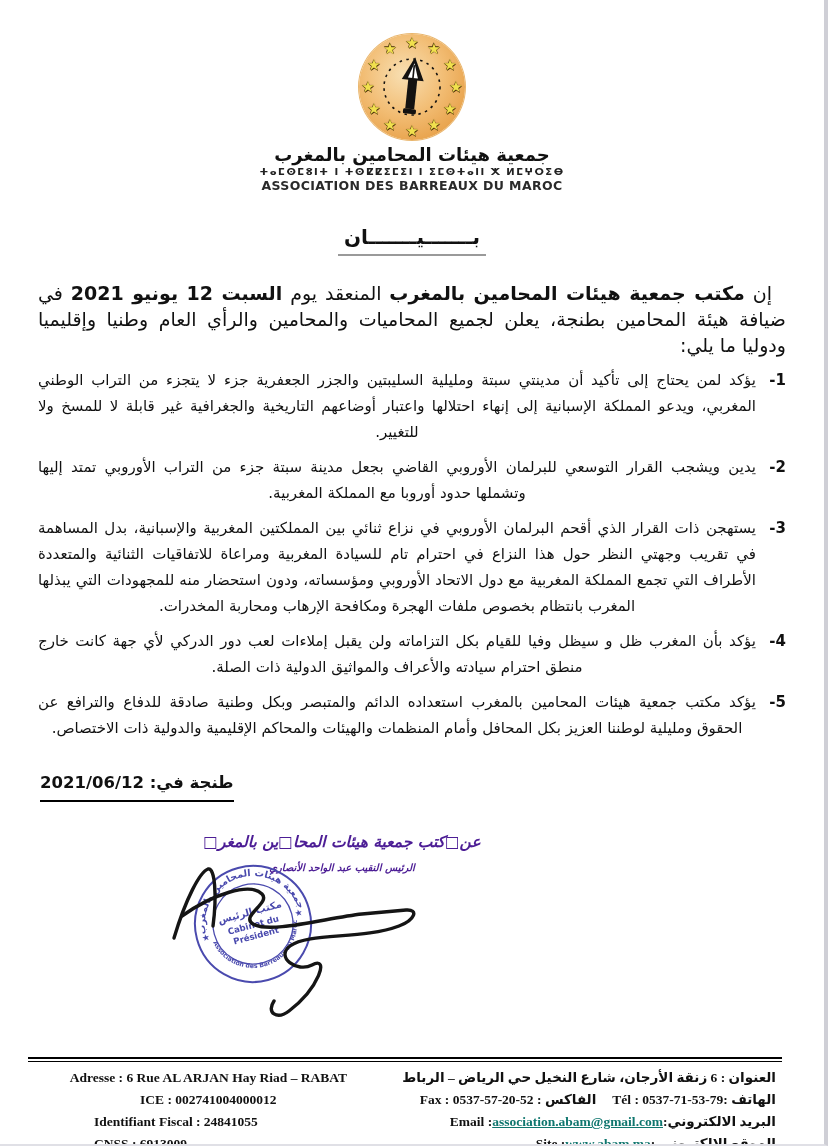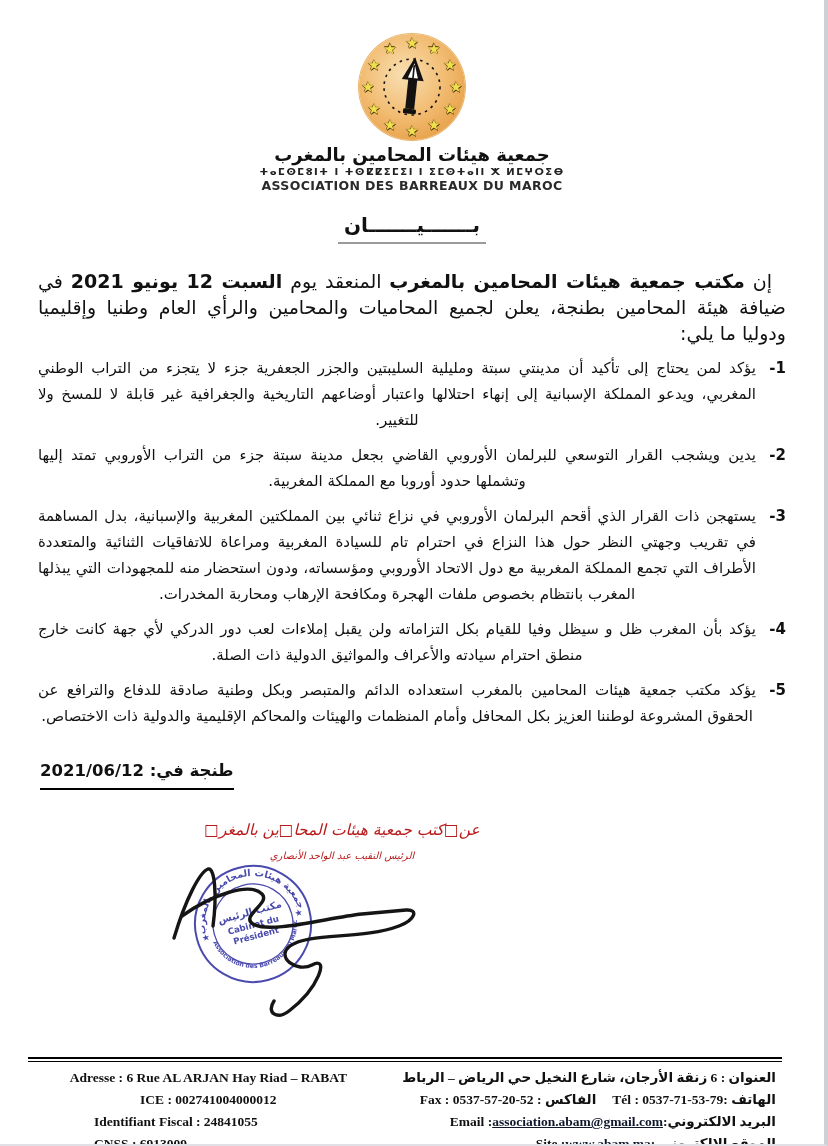--- a/index.html
+++ b/index.html
@@ -23,55 +23,55 @@
   .logo .star:nth-child(5){--a:120deg}.logo .star:nth-child(6){--a:150deg}
   .logo .star:nth-child(7){--a:180deg}.logo .star:nth-child(8){--a:210deg}
   .logo .star:nth-child(9){--a:240deg}.logo .star:nth-child(10){--a:270deg}
   .logo .star:nth-child(11){--a:300deg}.logo .star:nth-child(12){--a:330deg}
   .logo svg{position:absolute; left:50%; top:50%; transform:translate(-50%,-50%);}
   
   .org-ar{text-align:center; font-size:18px; font-weight:bold; direction:rtl; margin-top:2px;}
   .org-tif{text-align:center; font-size:10px; letter-spacing:1.5px; color:#222; margin-top:1px; font-weight:bold;}
   .org-fr{text-align:center; font-size:12.5px; font-weight:bold; letter-spacing:0.4px; color:#2a2a2a; margin-top:1px;}
   
-  .title-wrap{text-align:center; margin-top:20px;}
+  .title-wrap{text-align:center; margin-top:32px;}
   .title-wrap span{display:inline-block; font-size:20px; font-weight:bold;
     padding:0 6px 5px; border-bottom:2px solid #9a9a9a; direction:rtl;}
   
   .intro{margin:24px 38px 0; direction:rtl; text-align:justify; text-indent:14px;
     font-size:19px; line-height:26px;}
   .b{font-weight:bold;}
   .items{margin:2px 38px 0;}
   .item{display:flex; direction:rtl; margin-top:9px; font-size:15px; line-height:26px;}
   .item .num{min-width:30px; font-weight:bold;}
   .item .itext{flex:1; text-align:justify; text-align-last:center;}
   
   .dateline{margin:32px 0 0 40px;}
   .dateline span{display:inline-block; direction:rtl; font-size:16.5px; font-weight:bold;
     border-bottom:2.5px solid #000; padding-bottom:8px;}
   .sig{width:440px; margin:28px 0 0 122px; text-align:center; direction:rtl;
-    color:#b91c1c; font-weight:normal; font-style:italic;}
+    color:#4c1d95; font-weight:bold; font-style:italic;}
   .sig .l1{font-size:15.5px; line-height:25px;}
   .sig .l2{font-size:10px; line-height:25px;}
   .stamp{position:absolute; left:158px; top:854px;}
   
   .footer{position:absolute; left:0; right:14px; top:1012px;
     font-family:"Liberation Serif","DejaVu Sans",serif;margin-top:45px;}
   .rule1{margin:0 28px; border-top:2.5px solid #000;}
   .rule2{margin:2px 28px 0; border-top:1px solid #000;}
   .cols{display:flex; margin:5px 34px 0; font-size:13.5px; font-weight:bold; line-height:22px;}
   .col-l{width:47%;}
   .col-r{width:53%;}
   .col-l .c{text-align:center;}
   .col-l .i{text-align:left; padding-left:60px;}
   .col-r .ar{direction:rtl; text-align:right;}
   .col-r .ltr{direction:ltr; text-align:right;}
   .col-r .ctr{direction:ltr; text-align:right;}
   .gap{display:inline-block; width:16px;}
-  a.lnk{color:#0f172a; text-decoration:underline; font-weight:bold;}
+  a.lnk{color:#0f766e; text-decoration:underline; font-weight:bold;}
 </style>
 </head>
 <body>
 
 <div class="page">
 
   <div class="logo">
     <span class="star">★</span>
     <span class="star">★</span>
     <span class="star">★</span>
@@ -117,21 +117,21 @@
     <div class="item">
       <span class="num">3-</span>
       <span class="itext">يستهجن ذات القرار الذي أقحم البرلمان الأوروبي في نزاع ثنائي بين المملكتين المغربية والإسبانية، بدل المساهمة في تقريب وجهتي النظر حول هذا النزاع في احترام تام للسيادة المغربية ومراعاة للاتفاقيات الثنائية والمتعددة الأطراف التي تجمع المملكة المغربية مع دول الاتحاد الأوروبي ومؤسساته، ودون استحضار منه للمجهودات التي يبذلها المغرب بانتظام بخصوص ملفات الهجرة ومكافحة الإرهاب ومحاربة المخدرات.</span>
     </div>
     <div class="item">
       <span class="num">4-</span>
       <span class="itext">يؤكد بأن المغرب ظل و سيظل وفيا للقيام بكل التزاماته ولن يقبل إملاءات لعب دور الدركي لأي جهة كانت خارج منطق احترام سيادته والأعراف والمواثيق الدولية ذات الصلة.</span>
     </div>
     <div class="item">
       <span class="num">5-</span>
-      <span class="itext">يؤكد مكتب جمعية هيئات المحامين بالمغرب استعداده الدائم والمتبصر وبكل وطنية صادقة للدفاع والترافع عن الحقوق المشروعة لوطننا العزيز بكل المحافل وأمام المنظمات والهيئات والمحاكم الإقليمية والدولية ذات الاختصاص.</span>
+      <span class="itext">يؤكد مكتب جمعية هيئات المحامين بالمغرب استعداده الدائم والمتبصر وبكل وطنية صادقة للدفاع والترافع عن الحقوق ومليلية لوطننا العزيز بكل المحافل وأمام المنظمات والهيئات والمحاكم الإقليمية والدولية ذات الاختصاص.</span>
     </div>
   </div>
 
   <div class="dateline">
     <span>طنجة في: 2021/06/12</span>
   </div>
 
   <div class="sig">
     <div class="l1">عن□كتب جمعية هيئات المحا□ين بالمغر□</div>
     <div class="l2">الرئيس النقيب عبد الواحد الأنصاري</div>

